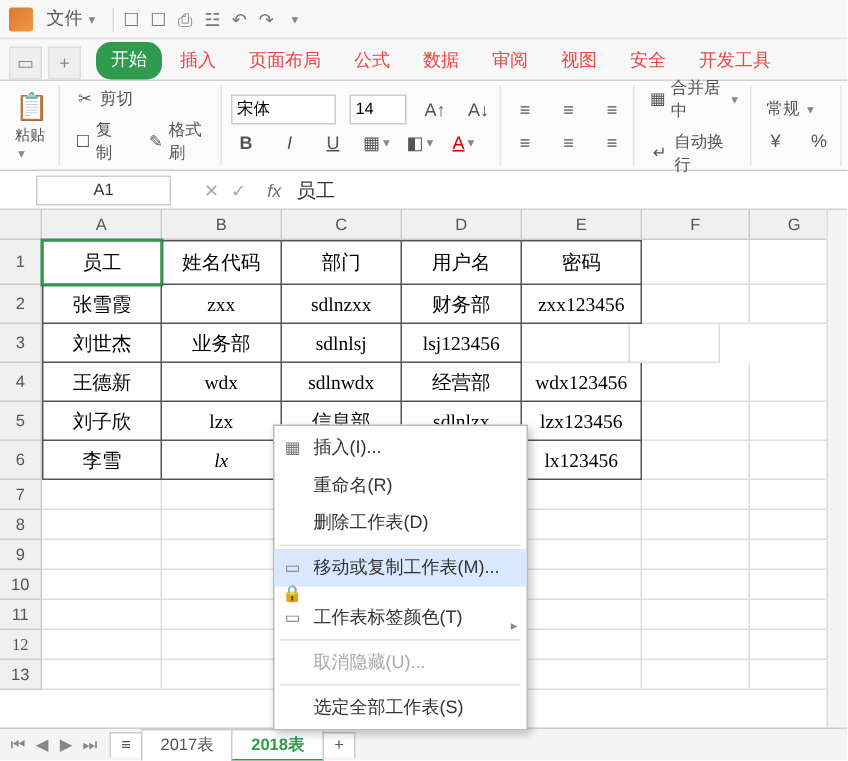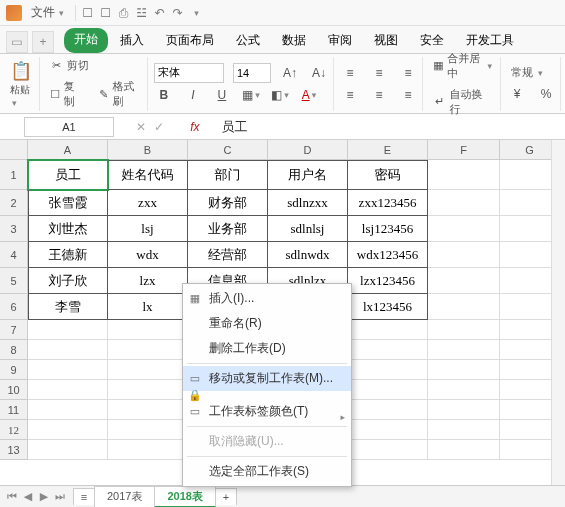--- a/index.html
+++ b/index.html
@@ -9,41 +9,41 @@
 .titlebar { height: 26px; background: #f8f8f8; display: flex; align-items: center; padding: 0 6px; gap: 2px; border-bottom: 1px solid #e0e0e0; }
 .logo { width: 16px; height: 16px; background: linear-gradient(135deg,#d73,#e94); border-radius: 2px; }
 .menu-item { padding: 2px 7px; color: #555; cursor: pointer; display: flex; align-items: center; gap: 2px; }
 .dd::after { content: "▾"; font-size: 9px; margin-left: 2px; color: #888; }
 .sep { width: 1px; height: 16px; background: #ddd; margin: 0 2px; }
 .qa-ico { width: 16px; height: 16px; display: flex; align-items: center; justify-content: center; color: #777; font-size: 12px; cursor: pointer; }
 
 
 .tabbar { height: 28px; background: #f8f8f8; display: flex; align-items: flex-end; padding: 0 4px; border-bottom: 1px solid #d0d0d0; }
 .filetab { width: 22px; height: 22px; background: #eee; margin: 0 2px; border: 1px solid #ddd; display: flex; align-items: center; justify-content: center; color: #888; }
-.tab { padding: 4px 10px; color: #000000; cursor: pointer; }
+.tab { padding: 4px 10px; color: #ef4444; cursor: pointer; }
 .tab.active { color: #fff; background: #2e9b4f; border-radius: 10px; padding: 3px 10px; }
 
 
 .ribbon { height: 60px; background: #fbfbfb; border-bottom: 1px solid #d0d0d0; display: flex; align-items: center; padding: 2px 4px; gap: 2px; }
 .rgroup { display: flex; flex-direction: column; gap: 2px; padding: 0 4px; border-right: 1px solid #e5e5e5; height: 54px; justify-content: center; }
 .rrow { display: flex; gap: 9px; align-items: center; }
 .rbtn { padding: 2px 4px; color: #555; display: flex; align-items: center; gap: 3px; cursor: pointer; font-size: 11px; }
 .rico { width: 14px; height: 14px; display: inline-flex; align-items: center; justify-content: center; }
 select, .combo { font-size: 11px; height: 20px; border: 1px solid #ccc; background: #fff; padding: 0 3px; }
 .font-sel { width: 70px; }
 .size-sel { width: 38px; }
 .icobtn { width: 20px; height: 20px; display: flex; align-items: center; justify-content: center; color: #555; cursor: pointer; border: 1px solid transparent; }
 .vgroup { display: flex; flex-direction: column; align-items: center; padding: 0 6px; border-right: 1px solid #e5e5e5; height: 54px; justify-content: center; gap: 1px; cursor: pointer; }
 .vgroup .big { font-size: 18px; }
 .vgroup .lbl { font-size: 10px; color: #555; }
 
 
 .fbar { height: 26px; display: flex; align-items: center; border-bottom: 1px solid #d0d0d0; }
 .namebox { width: 90px; height: 20px; border: 1px solid #ccc; margin: 0 18px 0 24px; text-align: center; line-height: 18px; font-size: 11px; color: #333; }
-.fx { font-style: italic; color: #b91c1c; margin: 0 22px; }
+.fx { font-style: italic; color: #737373; margin: 0 10px; }
 .fval { font-size: 13px; color: #333; }
 
 
 .grid { position: relative; }
 .corner { position: absolute; left: 0; top: 0; width: 28px; height: 20px; background: #f0f0f0; border-right: 1px solid #ccc; border-bottom: 1px solid #ccc; }
 .colhdrs { position: absolute; left: 28px; top: 0; height: 20px; display: flex; }
 .colhdr { height: 20px; background: #f0f0f0; border-right: 1px solid #ccc; border-bottom: 1px solid #ccc; text-align: center; line-height: 20px; color: #555; font-size: 11px; }
 .rowhdrs { position: absolute; left: 0; top: 20px; width: 28px; }
 .rowhdr { width: 28px; background: #f0f0f0; border-right: 1px solid #ccc; border-bottom: 1px solid #ccc; text-align: center; color: #555; font-size: 11px; display: flex; align-items: center; justify-content: center; }
 .cells { position: absolute; left: 28px; top: 20px; }
@@ -228,56 +228,55 @@
         <div class="cell db db-top" style="width: 80px; height: 30px;">姓名代码</div>
         <div class="cell db db-top" style="width: 80px; height: 30px;">部门</div>
         <div class="cell db db-top" style="width: 80px; height: 30px;">用户名</div>
         <div class="cell db db-top" style="width: 80px; height: 30px;">密码</div>
         <div class="cell" style="width: 72px; height: 30px;"></div>
         <div class="cell" style="width: 60px; height: 30px;"></div>
       </div>
       <div class="cellrow">
         <div class="cell db db-left" style="width: 80px; height: 26px;">张雪霞</div>
         <div class="cell db" style="width: 80px; height: 26px;">zxx</div>
+        <div class="cell db" style="width: 80px; height: 26px;">sdlnzxx</div>
         <div class="cell db" style="width: 80px; height: 26px;">财务部</div>
-        <div class="cell db" style="width: 80px; height: 26px;">sdlnzxx</div>
         <div class="cell db" style="width: 80px; height: 26px;">zxx123456</div>
         <div class="cell" style="width: 72px; height: 26px;"></div>
         <div class="cell" style="width: 60px; height: 26px;"></div>
       </div>
       <div class="cellrow">
         <div class="cell db db-left" style="width: 80px; height: 26px;">刘世杰</div>
-        <div class="cell db" style="width: 80px; height: 26px;">lsj</div>
         <div class="cell db" style="width: 80px; height: 26px;">业务部</div>
         <div class="cell db" style="width: 80px; height: 26px;">sdlnlsj</div>
         <div class="cell db" style="width: 80px; height: 26px;">lsj123456</div>
         <div class="cell" style="width: 72px; height: 26px;"></div>
         <div class="cell" style="width: 60px; height: 26px;"></div>
       </div>
       <div class="cellrow">
         <div class="cell db db-left" style="width: 80px; height: 26px;">王德新</div>
         <div class="cell db" style="width: 80px; height: 26px;">wdx</div>
+        <div class="cell db" style="width: 80px; height: 26px;">sdlnwdx</div>
         <div class="cell db" style="width: 80px; height: 26px;">经营部</div>
-        <div class="cell db" style="width: 80px; height: 26px;">sdlnwdx</div>
         <div class="cell db" style="width: 80px; height: 26px;">wdx123456</div>
         <div class="cell" style="width: 72px; height: 26px;"></div>
         <div class="cell" style="width: 60px; height: 26px;"></div>
       </div>
       <div class="cellrow">
         <div class="cell db db-left" style="width: 80px; height: 26px;">刘子欣</div>
         <div class="cell db" style="width: 80px; height: 26px;">lzx</div>
         <div class="cell db" style="width: 80px; height: 26px;">信息部</div>
         <div class="cell db" style="width: 80px; height: 26px;">sdlnlzx</div>
         <div class="cell db" style="width: 80px; height: 26px;">lzx123456</div>
         <div class="cell" style="width: 72px; height: 26px;"></div>
         <div class="cell" style="width: 60px; height: 26px;"></div>
       </div>
       <div class="cellrow">
         <div class="cell db db-left" style="width: 80px; height: 26px;">李雪</div>
-        <div class="cell db" style="width: 80px; height: 26px;">lx</div>
+        <div class="cell db" style="width: 80px; height: 26px; font-style: italic;">lx</div>
         <div class="cell db" style="width: 80px; height: 26px;"></div>
         <div class="cell db" style="width: 80px; height: 26px;">x</div>
         <div class="cell db" style="width: 80px; height: 26px;">lx123456</div>
         <div class="cell" style="width: 72px; height: 26px;"></div>
         <div class="cell" style="width: 60px; height: 26px;"></div>
       </div>
       <div class="cellrow">
         <div class="cell" style="width: 80px; height: 20px;"></div>
         <div class="cell" style="width: 80px; height: 20px;"></div>
         <div class="cell" style="width: 80px; height: 20px;"></div>

